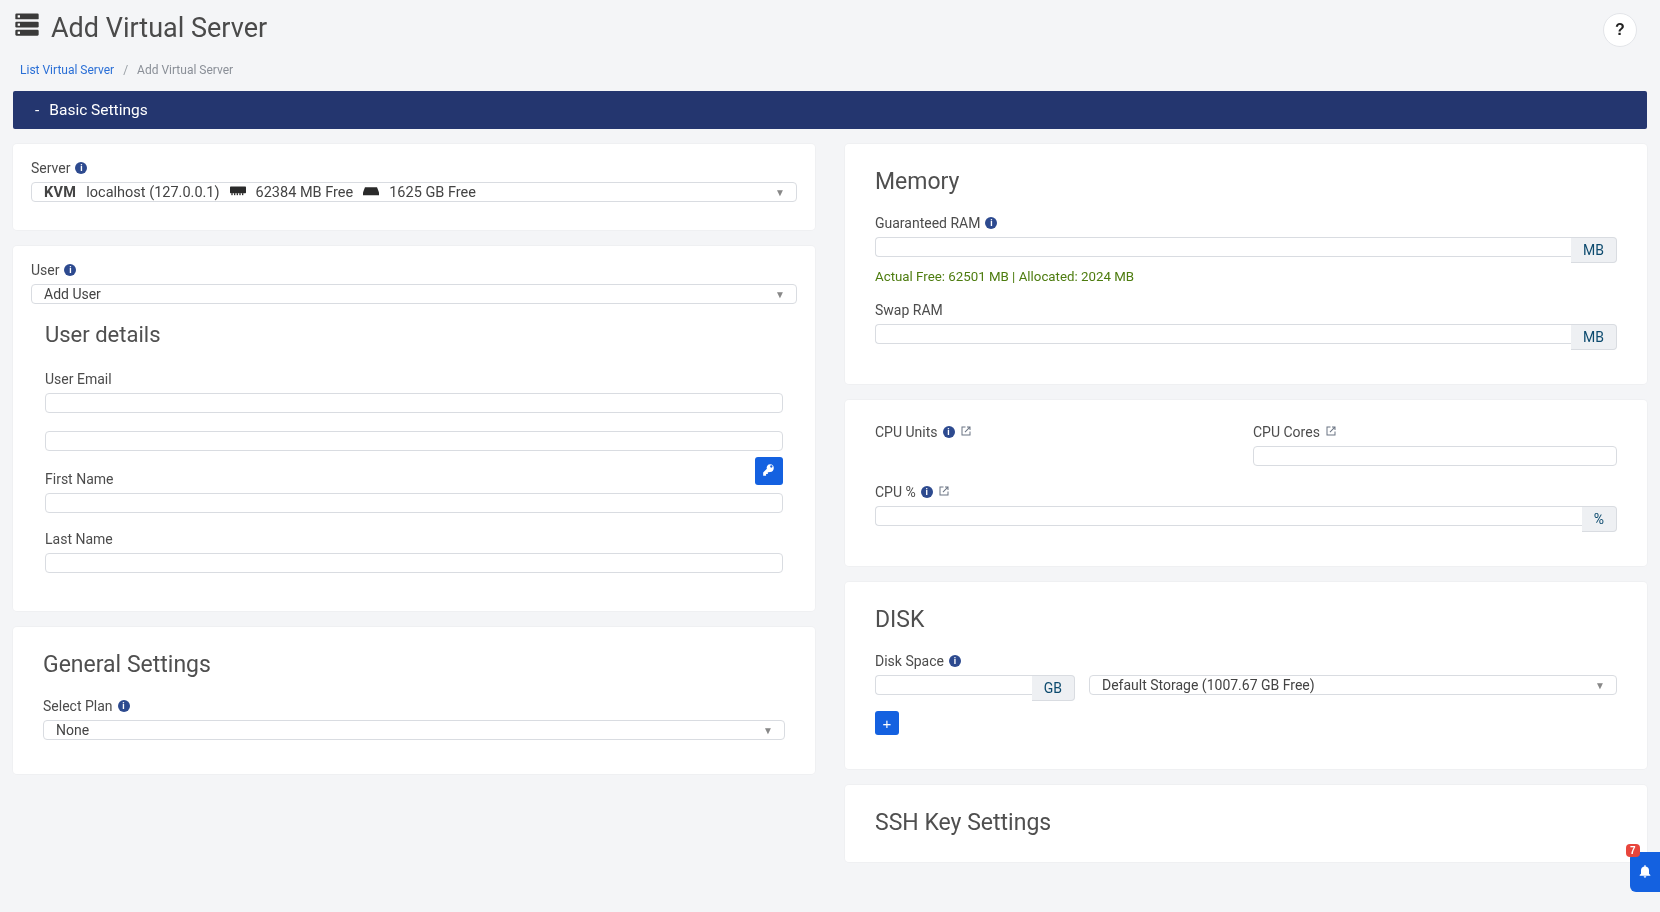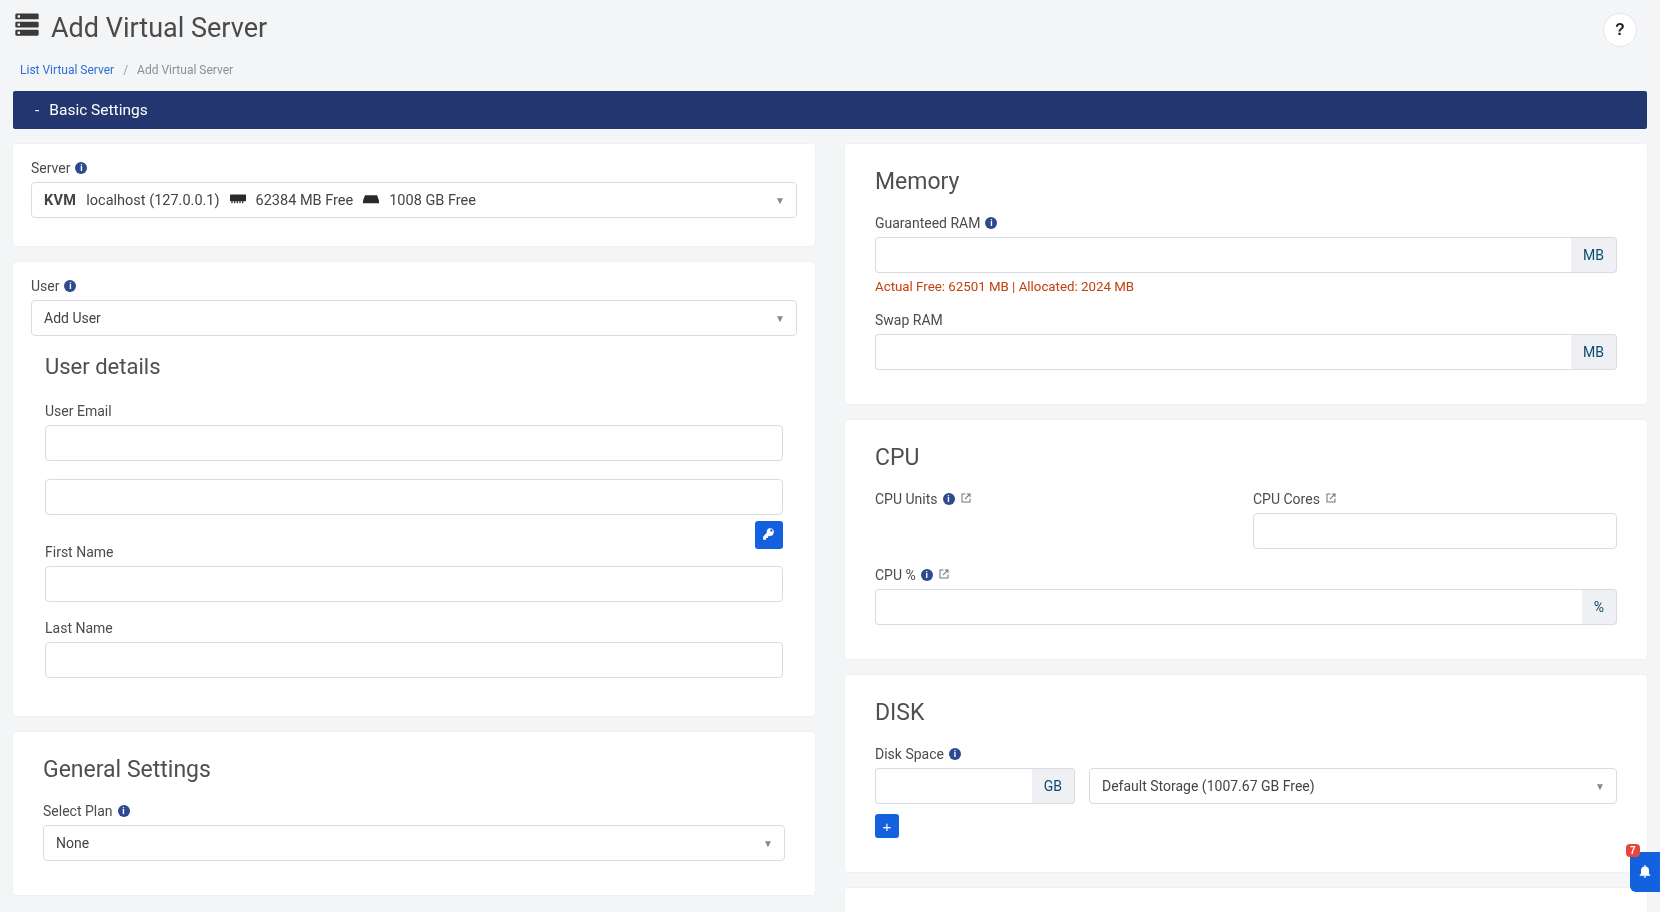--- a/index.html
+++ b/index.html
@@ -98,21 +98,21 @@
     font-size: 9px;
     font-weight: 700;
     align-items: center;
     justify-content: center;
   }
   .ext-icon svg { width: 12px; height: 12px; fill: #6b7483; }
   .form-group { margin-bottom: 18px; }
   .form-group.mb0 { margin-bottom: 8px; }
   input[type=text], .select {
     width: 100%;
-    height: 36px;
+    height: 20px;
     border: 1px solid #d9dce1;
     border-radius: 4px;
     padding: 0 12px;
     font-size: 14px;
     background: #fff;
     color: #444;
   }
   .select {
     appearance: none;
     padding-right: 30px;
@@ -141,21 +141,21 @@
     background: #eef0f3;
     border: 1px solid #d9dce1;
     border-left: none;
     border-radius: 0 4px 4px 0;
     padding: 4px 12px;
     display: flex; align-items: center;
     font-size: 14px; color: #0c4a6e;
   }
   .small-note {
     font-size: 13.3px;
-    color: #c2410c;
+    color: #4d7c0f;
     margin-top: 6px;
   }
   .row2 { display: flex; gap: 14px; }
   .row2 > * { flex: 1; }
   .row-disk { display: flex; gap: 14px; align-items: flex-start; }
   .row-disk .left { flex: 0 0 200px; }
   .row-disk .right { flex: 1; }
   .btn-key {
     background: #1461e0;
     color: #fff;
@@ -262,21 +262,21 @@
                     <rect x="14" y="12" width="2" height="3"></rect>
                     <rect x="18" y="12" width="2" height="3"></rect>
                   </svg>
               </span>
               <span>62384 MB Free</span>
               <span class="inline-icon">
                 <svg viewBox="0 0 24 14">
                     <path d="M3 2 L21 2 L24 10 L24 14 L0 14 L0 10 Z"></path>
                   </svg>
               </span>
-              <span>1008 GB Free</span>
+              <span>1625 GB Free</span>
             </div>
           </div>
           <span class="caret">▼</span>
         </div>
       </div>
     </div>
 
     <div class="card tight">
       <div class="form-group">
         <div class="label">
@@ -305,21 +305,21 @@
             <button class="btn-key">
               <span>
                 <svg viewBox="0 0 24 24">
                     <path d="M14 2a6 6 0 0 0-5.65 8L2 16.35V22h5v-3h3v-3h2.35l.65-.65A6 6 0 1 0 14 2zm2 6a2 2 0 1 1 2-2 2 2 0 0 1-2 2z"></path>
                   </svg>
               </span>
             </button>
           </div>
         </div>
 
-        <div class="form-group" style="margin-top:29px;">
+        <div class="form-group" style="margin-top:20px;">
           <div class="label">First Name</div>
           <input type="text" style="">
         </div>
 
         <div class="form-group">
           <div class="label">Last Name</div>
           <input type="text" style="">
         </div>
       </div>
     </div>
@@ -360,21 +360,20 @@
       <div class="form-group mb0">
         <div class="label">Swap RAM</div>
         <div class="input-group">
           <input type="text" style="">
           <div class="input-addon">MB</div>
         </div>
       </div>
     </div>
 
     <div class="card">
-      <h2>CPU</h2>
       <div class="row2">
         <div class="form-group">
           <div class="label">
             <span>CPU Units</span>
             <span class="info-icon">i</span>
             <span class="ext-icon">
               <svg viewBox="0 0 24 24">
                   <path d="M14 3v2h3.59L9.17 13.41l1.42 1.42L19 6.41V10h2V3zM5 5h6V3H3v18h18v-8h-2v6H5z"></path>
                 </svg>
             </span>

